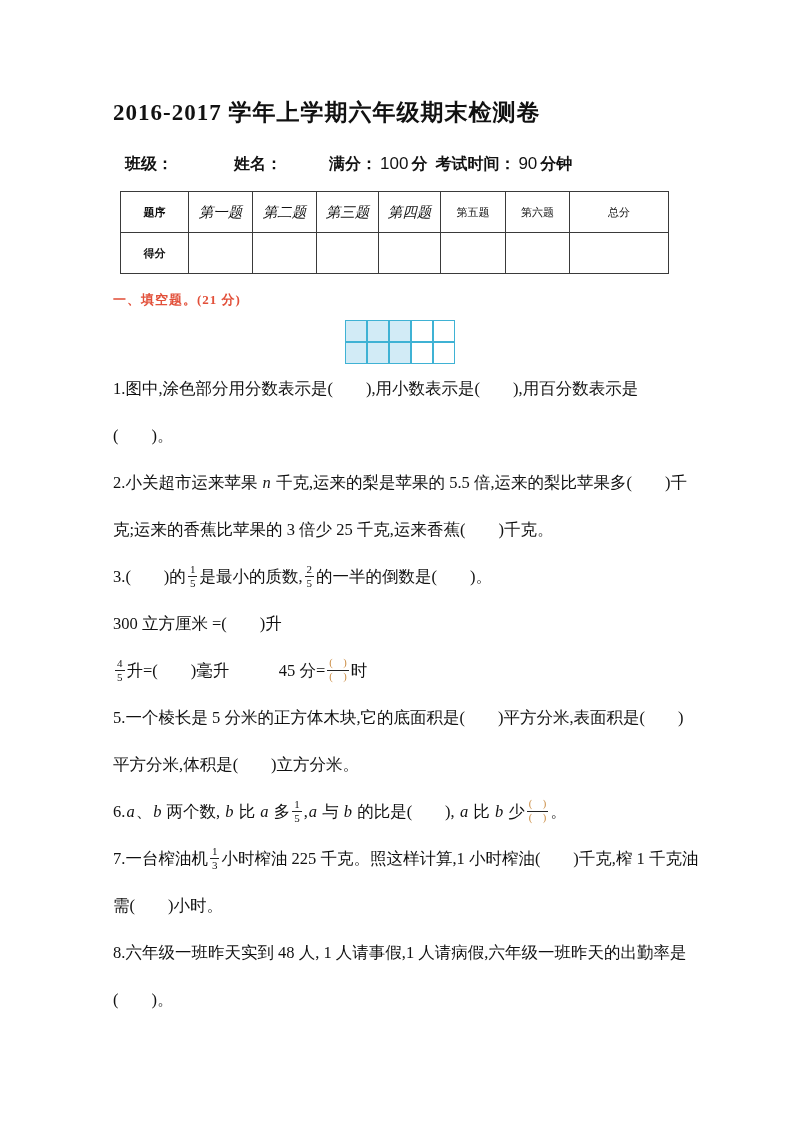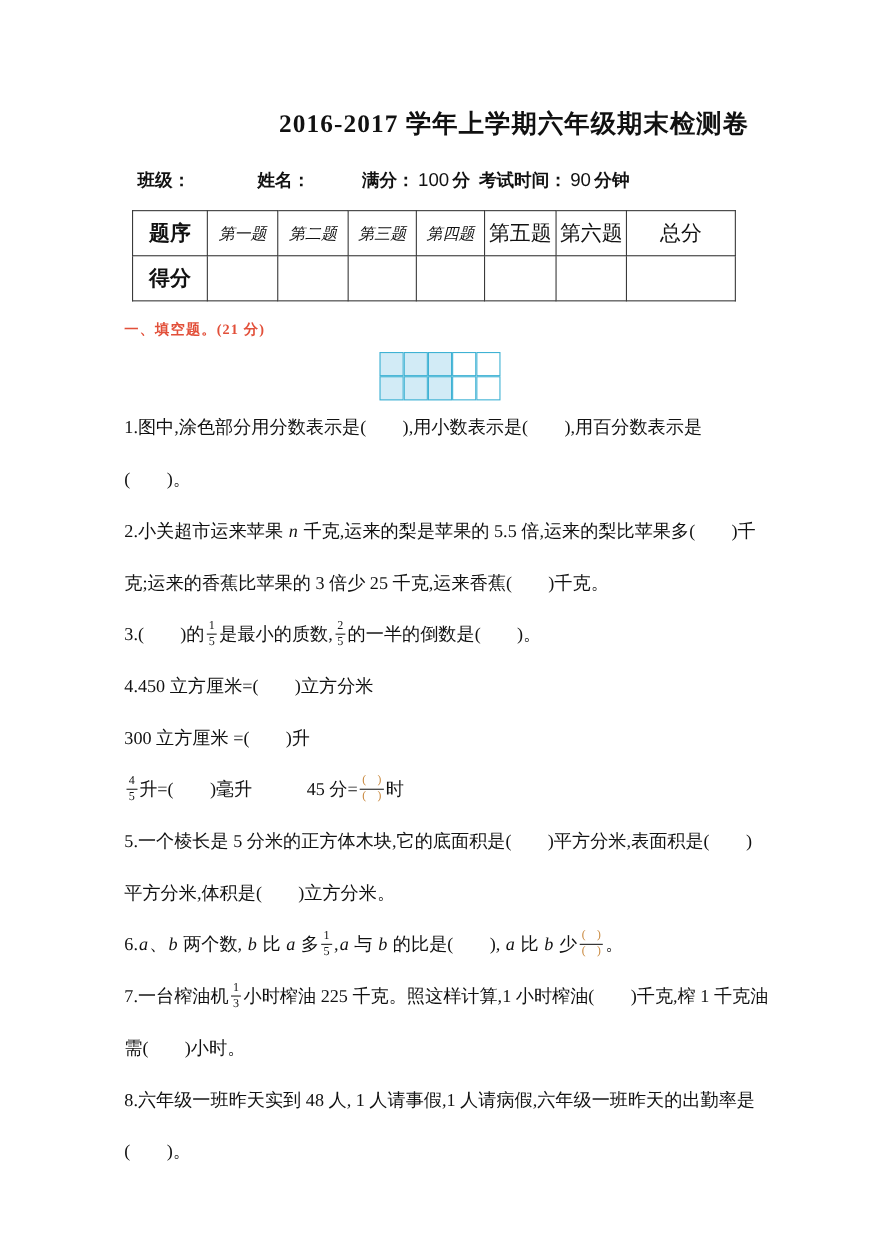--- a/index.html
+++ b/index.html
@@ -1,26 +1,26 @@
 <!DOCTYPE html>
 <html><head>
 <meta charset="utf-8">
 <style>
   html,body{margin:0;padding:0;background:#e8e8e8;}
   .page{width:793px;height:1122px;background:#fff;position:relative;margin:0 auto;
         font-family:"Liberation Serif",serif;color:#111;overflow:hidden;}
   .content{position:absolute;left:113px;top:98px;width:568px;}
-  .exam-title{text-align:right;font-size:23px;font-weight:bold;letter-spacing:1px;height:30px;line-height:30px;}
+  .exam-title{text-align:left;font-size:23px;font-weight:bold;letter-spacing:1px;height:30px;line-height:30px;}
   .info-row{display:flex;align-items:center;margin-top:24px;font-size:16px;height:24px;font-weight:600;}
   .info-row .lbl{font-weight:600;}
   .info-row .num{font-family:"Liberation Sans",sans-serif;font-size:17px;font-weight:400;padding:0 3px;}
   .ml12{margin-left:12px}.ml61{margin-left:61px}.ml47{margin-left:47px}.ml8{margin-left:8px}
   table.score{border-collapse:collapse;table-layout:fixed;width:548px;margin:15px 0 0 7px;}
   table.score td{border:1px solid #3a3a3a;height:40px;text-align:center;vertical-align:middle;
-        font-size:19px;font-family:"Liberation Sans",sans-serif;padding:0;}
+        font-size:11px;font-family:"Liberation Sans",sans-serif;padding:0;}
   table.score td.kai{font-family:"Liberation Serif",serif;font-style:italic;font-size:14.5px;}
   table.score td.bold{font-weight:bold;}
   .section-heading{margin-top:14px;font-size:13px;font-weight:bold;letter-spacing:1px;height:24px;line-height:24px;}
   .fraction-grid{display:grid;margin:8px 0 0 232px;width:110px;}
   .fraction-grid .cell{box-sizing:border-box;border:1px solid var(--gb);width:22px;height:22px;background:#fff;}
   .fraction-grid .cell.shaded{background:var(--gf);}
   .questions{margin-top:1px;font-size:16.5px;}
   .q-line{line-height:47px;height:47px;white-space:nowrap;}
   .q-line i{font-family:"Liberation Serif",serif;font-style:italic;padding:0 1px;}
   .frac{display:inline-block;vertical-align:middle;text-align:center;font-size:11px;line-height:1.2;
@@ -98,21 +98,20 @@
         <div class="cell"></div>
         <div class="cell"></div>
       </div>
 
     <div class="questions">
         <div class="q-line">1.图中,涂色部分用分数表示是(　　),用小数表示是(　　),用百分数表示是</div>
         <div class="q-line">(　　)。</div>
         <div class="q-line">2.小关超市运来苹果 <i>n</i> 千克,运来的梨是苹果的 5.5 倍,运来的梨比苹果多(　　)千</div>
         <div class="q-line">克;运来的香蕉比苹果的 3 倍少 25 千克,运来香蕉(　　)千克。</div>
         <div class="q-line">3.(　　)的<span class="frac"><span class="num">1</span><span class="den">5</span></span>是最小的质数,<span class="frac"><span class="num">2</span><span class="den">5</span></span>的一半的倒数是(　　)。</div>
-        <div class="q-line">4.450 立方厘米=(　　)立方分米</div>
         <div class="q-line">300 立方厘米 =(　　)升</div>
         <div class="q-line"><span class="frac"><span class="num">4</span><span class="den">5</span></span>升=(　　)毫升　　　45 分=<span class="frac pfrac"><span class="num">(　)</span><span class="den">(　)</span></span>时</div>
         <div class="q-line">5.一个棱长是 5 分米的正方体木块,它的底面积是(　　)平方分米,表面积是(　　)</div>
         <div class="q-line">平方分米,体积是(　　)立方分米。</div>
         <div class="q-line">6.<i>a</i>、<i>b</i> 两个数, <i>b</i> 比 <i>a</i> 多<span class="frac"><span class="num">1</span><span class="den">5</span></span>,<i>a</i> 与 <i>b</i> 的比是(　　), <i>a</i> 比 <i>b</i> 少<span class="frac pfrac"><span class="num">(　)</span><span class="den">(　)</span></span>。</div>
         <div class="q-line">7.一台榨油机<span class="frac"><span class="num">1</span><span class="den">3</span></span>小时榨油 225 千克。照这样计算,1 小时榨油(　　)千克,榨 1 千克油</div>
         <div class="q-line">需(　　)小时。</div>
         <div class="q-line">8.六年级一班昨天实到 48 人, 1 人请事假,1 人请病假,六年级一班昨天的出勤率是</div>
         <div class="q-line">(　　)。</div>
       </div>

